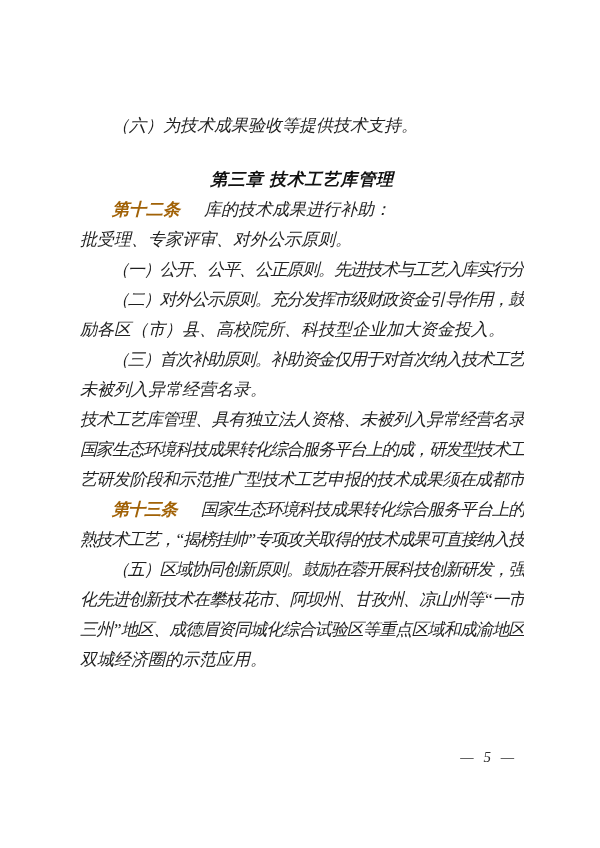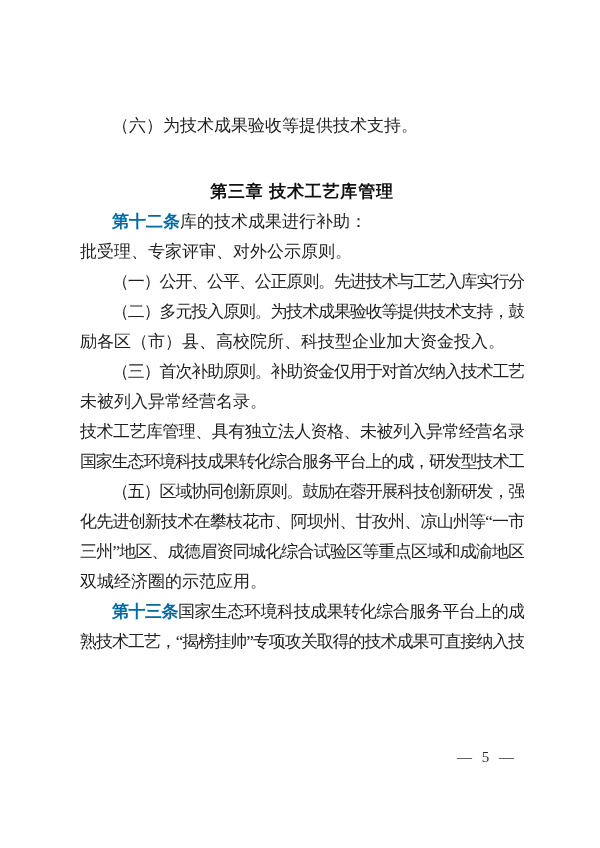--- a/index.html
+++ b/index.html
@@ -8,20 +8,21 @@
     background: #ffffff;
   }
   .sheet {
     position: relative;
     width: 600px;
     height: 848px;
     background: #ffffff;
     overflow: hidden;
     font-family: "Liberation Serif", serif;
     color: #1f1f1f;
+    font-style: italic;
   }
   .doc-body {
     position: absolute;
     top: 111px;
     left: 80px;
     width: 444px;
     font-size: 17px;
     line-height: 30px;
   }
   .text-line {
@@ -31,34 +32,34 @@
   }
   .text-line.fill {
     letter-spacing: -1.3px;
     text-align: justify;
     text-align-last: justify;
   }
   .text-line.first {
     text-indent: 32px;
   }
   .chapter-heading {
-    margin-top: 36px;
+    margin-top: 24px;
     height: 30px;
     line-height: 30px;
     text-align: center;
     font-family: "Liberation Sans", sans-serif;
     font-weight: bold;
     font-size: 17px;
     letter-spacing: 0.8px;
     color: #111111;
   }
   .article-lead {
     font-weight: bold;
-    margin-right: 0;
-    color: #0369a1;
+    margin-right: 24px;
+    color: #a16207;
   }
   .page-number {
     position: absolute;
     top: 747px;
     right: 85px;
     font-size: 15px;
     line-height: 20px;
     letter-spacing: 1px;
     word-spacing: 4px;
     color: #2b2b2b;
@@ -75,36 +76,37 @@
       </div>
       <div class="chapter-heading">第三章 技术工艺库管理</div>
       <div class="paragraph">
         <div class="text-line first"><span class="article-lead">第十二条</span><span>库的技术成果进行补助：</span></div>
       </div>
       <div class="paragraph">
         <div class="text-line">批受理、专家评审、对外公示原则。</div>
         <div class="text-line first fill">（一）公开、公平、公正原则。先进技术与工艺入库实行分</div>
       </div>
       <div class="paragraph">
-        <div class="text-line first fill">（二）多元投入原则。为技术成果验收等提供技术支持，鼓</div>
+        <div class="text-line first fill">（二）对外公示原则。充分发挥市级财政资金引导作用，鼓</div>
         <div class="text-line">励各区（市）县、高校院所、科技型企业加大资金投入。</div>
       </div>
       <div class="paragraph">
         <div class="text-line first fill">（三）首次补助原则。补助资金仅用于对首次纳入技术工艺</div>
         <div class="text-line">未被列入异常经营名录。</div>
       </div>
       <div class="paragraph">
         <div class="text-line fill">技术工艺库管理、具有独立法人资格、未被列入异常经营名录</div>
         <div class="text-line fill">国家生态环境科技成果转化综合服务平台上的成，研发型技术工</div>
+        <div class="text-line fill">艺研发阶段和示范推广型技术工艺申报的技术成果须在成都市</div>
+      </div>
+      <div class="paragraph">
+        <div class="text-line first fill"><span class="article-lead">第十三条</span><span>国家生态环境科技成果转化综合服务平台上的成</span></div>
+        <div class="text-line fill">熟技术工艺，“揭榜挂帅”专项攻关取得的技术成果可直接纳入技</div>
       </div>
       <div class="paragraph">
         <div class="text-line first fill">（五）区域协同创新原则。鼓励在蓉开展科技创新研发，强</div>
         <div class="text-line fill">化先进创新技术在攀枝花市、阿坝州、甘孜州、凉山州等“一市</div>
         <div class="text-line fill">三州”地区、成德眉资同城化综合试验区等重点区域和成渝地区</div>
         <div class="text-line">双城经济圈的示范应用。</div>
       </div>
-      <div class="paragraph">
-        <div class="text-line first fill"><span class="article-lead">第十三条</span><span>国家生态环境科技成果转化综合服务平台上的成</span></div>
-        <div class="text-line fill">熟技术工艺，“揭榜挂帅”专项攻关取得的技术成果可直接纳入技</div>
-      </div>
     </div>
   <div class="page-number">— 5 —</div>
 </div>
 
 </body></html>

